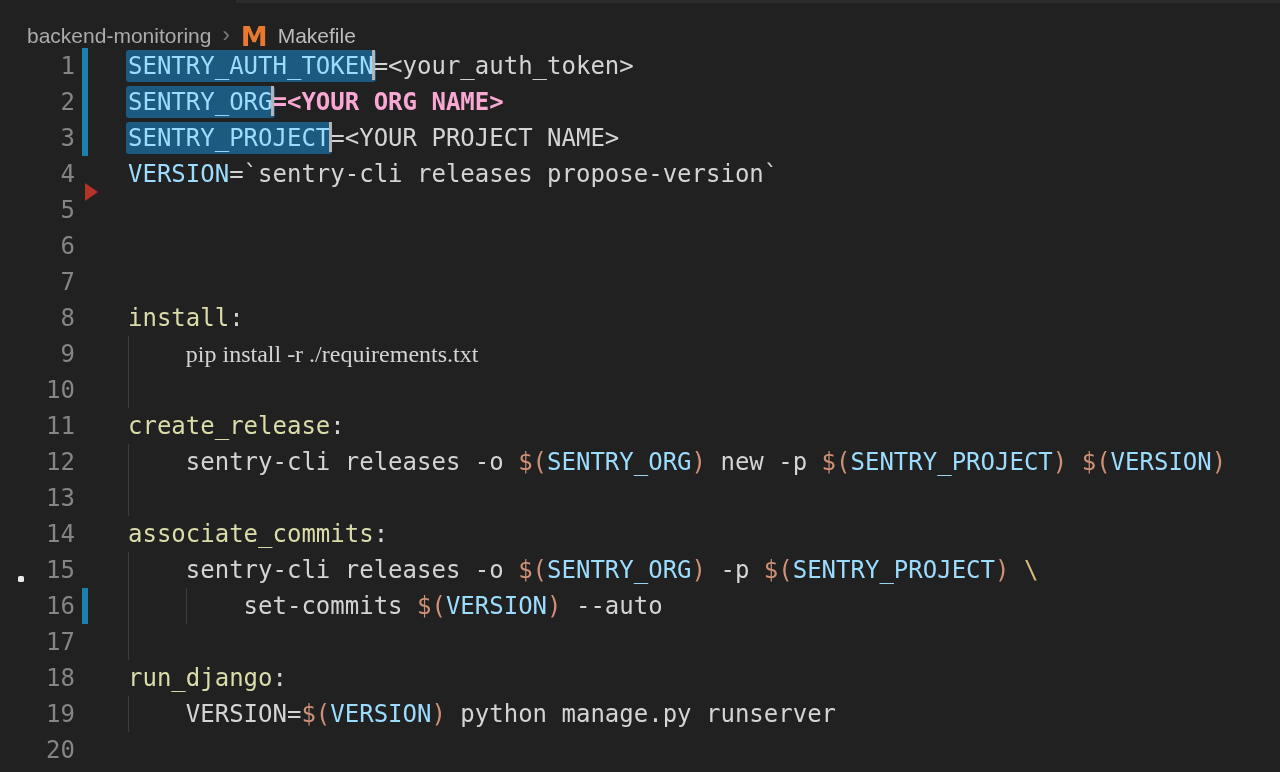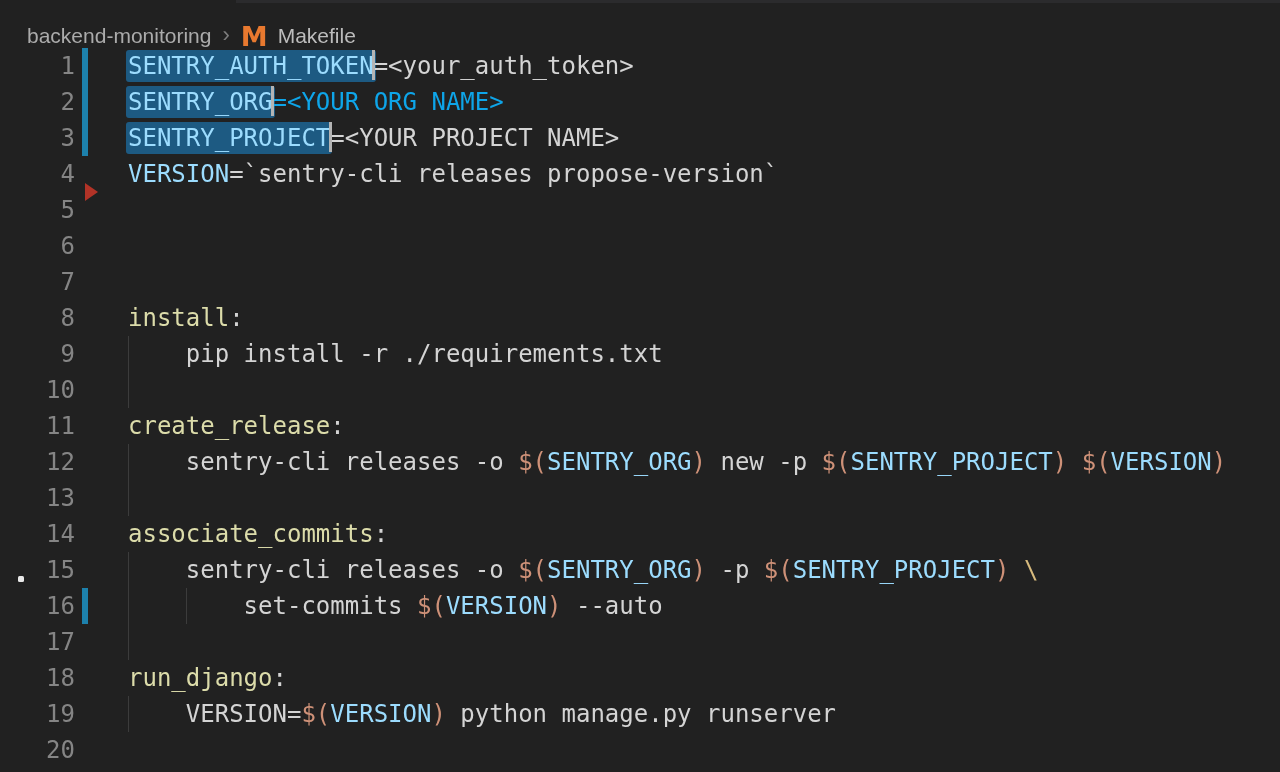--- a/index.html
+++ b/index.html
@@ -57,21 +57,21 @@
 
 <div class="code" id="code">
     <div class="row">
       <div class="lnum">1</div>
       <div class="modbar" style="background: rgb(29, 129, 172);"></div>
       <div class="lcontent"><span class="tok sel" style="color: rgb(156, 220, 254); background: rgb(29, 90, 130);">SENTRY_AUTH_TOKEN</span><span class="cursor"></span><span class="tok" style="color: rgb(212, 212, 212);">=&lt;your_auth_token&gt;</span></div>
     </div>
     <div class="row">
       <div class="lnum">2</div>
       <div class="modbar" style="background: rgb(29, 129, 172);"></div>
-      <div class="lcontent"><span class="tok sel" style="color: rgb(156, 220, 254); background: rgb(29, 90, 130);">SENTRY_ORG</span><span class="cursor"></span><span class="tok" style="color: #0ea5e9;">=&lt;YOUR ORG NAME&gt;</span></div>
+      <div class="lcontent"><span class="tok sel" style="color: rgb(156, 220, 254); background: rgb(29, 90, 130);">SENTRY_ORG</span><span class="cursor"></span><span class="tok" style="color: #f9a8d4; font-weight: bold;">=&lt;YOUR ORG NAME&gt;</span></div>
     </div>
     <div class="row">
       <div class="lnum">3</div>
       <div class="modbar" style="background: rgb(29, 129, 172);"></div>
       <div class="lcontent"><span class="tok sel" style="color: rgb(156, 220, 254); background: rgb(29, 90, 130);">SENTRY_PROJECT</span><span class="cursor"></span><span class="tok" style="color: rgb(212, 212, 212);">=&lt;YOUR PROJECT NAME&gt;</span></div>
     </div>
     <div class="row">
       <div class="lnum">4</div>
       <div class="lcontent"><span class="tok" style="color: rgb(156, 220, 254);">VERSION</span><span class="tok" style="color: rgb(212, 212, 212);">=`sentry-cli releases propose-version`</span></div>
     </div>
@@ -85,21 +85,21 @@
     <div class="row">
       <div class="lnum">7</div>
       <div class="lcontent"></div>
     </div>
     <div class="row">
       <div class="lnum">8</div>
       <div class="lcontent"><span class="tok" style="color: rgb(220, 220, 170);">install</span><span class="tok" style="color: rgb(212, 212, 212);">:</span></div>
     </div>
     <div class="row">
       <div class="lnum">9</div>
-      <div class="lcontent"><div class="guide" style="left: 0px;"></div><span>    </span><span class="tok" style="color: rgb(212, 212, 212);">pip install -r ./requirements.txt</span></div>
+      <div class="lcontent"><div class="guide" style="left: 0px;"></div><span>    </span><span class="tok" style="color: rgb(212, 212, 212); font-family: Liberation Serif, serif;">pip install -r ./requirements.txt</span></div>
     </div>
     <div class="row">
       <div class="lnum">10</div>
       <div class="lcontent"><div class="guide" style="left: 0px;"></div></div>
     </div>
     <div class="row">
       <div class="lnum">11</div>
       <div class="lcontent"><span class="tok" style="color: rgb(220, 220, 170); text-align: center;">create_release</span><span class="tok" style="color: rgb(212, 212, 212);">:</span></div>
     </div>
     <div class="row">

